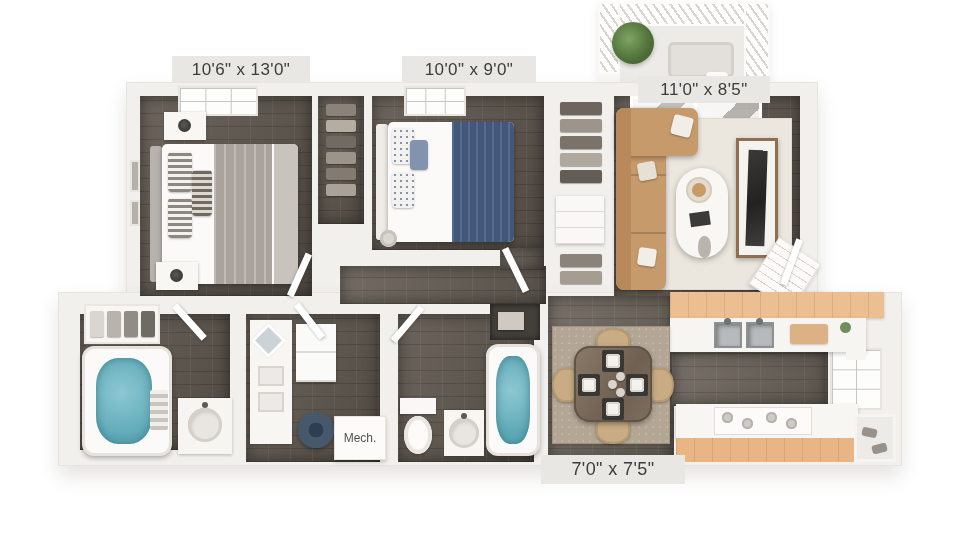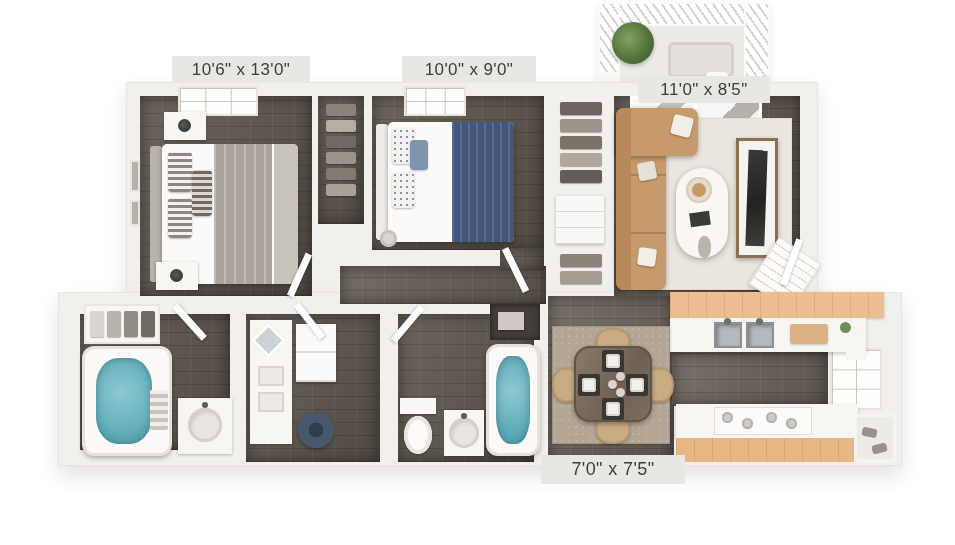--- a/index.html
+++ b/index.html
@@ -323,20 +323,23 @@
   <div class="abs b1-vanity"></div>
   <div class="sink-bowl b1-bowl"></div>
   <div class="faucet-dot b1-faucet"></div>
 
   <div class="abs l-vanity"></div>
   <div class="abs l-mirror"></div>
   <div class="l-sink l-sink1"></div>
   <div class="l-sink l-sink2"></div>
   <div class="abs l-washer"></div>
   <div class="abs l-vacuum"></div>
+  <div class="abs mech-box">
+    <span>Mech.</span>
+  </div>
 
   <div class="abs b2-niche"></div>
   <div class="abs b2-box"></div>
   <div class="tub b2-tub"></div>
   <div class="water b2-water"></div>
   <div class="abs b2-tank"></div>
   <div class="abs b2-bowl"></div>
   <div class="abs b2-sink-base"></div>
   <div class="sink-bowl b2-bowl2"></div>
   <div class="faucet-dot b2-faucet"></div>

